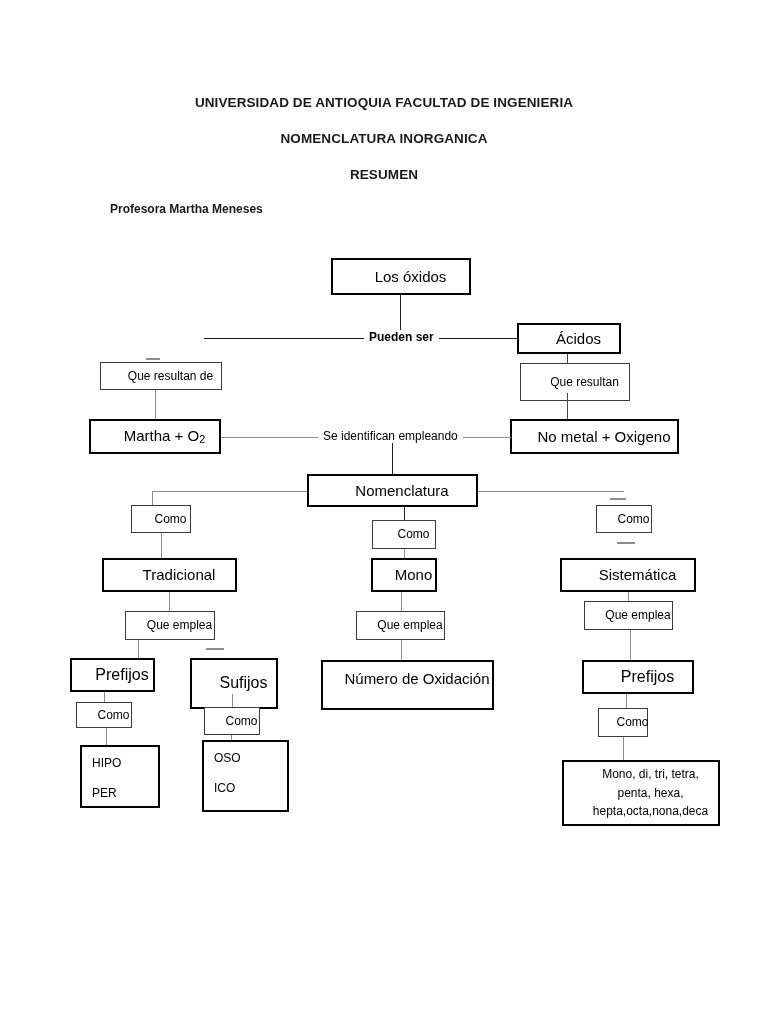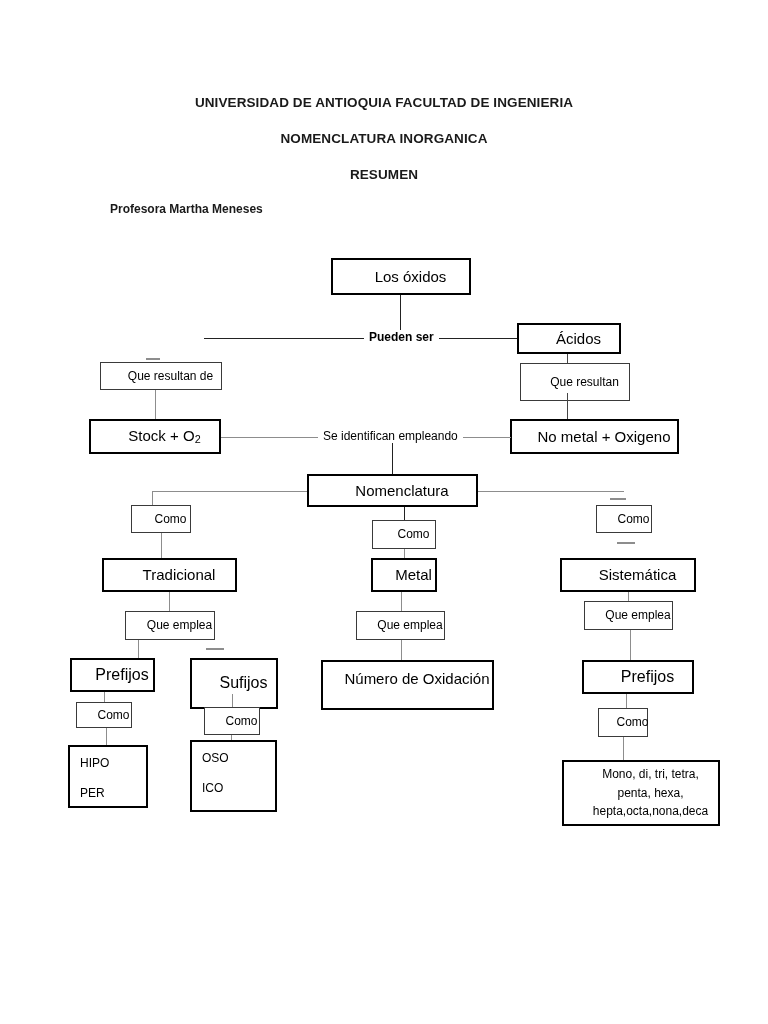--- a/index.html
+++ b/index.html
@@ -64,20 +64,21 @@
   }
   .f15 { font-size: 15px; }
   .f13 { font-size: 16px; }
   .f12 { font-size: 12px; }
 
   
   .stack {
     display: block;
     text-align: left;
     padding: 9px 12px 0 10px;
+    margin-left: 12px;
   }
   .stack span { display: block; }
   .stack span.gap { margin-top: 16px; }
 
   
   .vline {
     position: absolute;
     width: 1.4px;
     background: #444;
   }
@@ -132,21 +133,21 @@
 
   <div class="vline" style="left:567px; top:354px; height:9px;"></div>
   <div class="box thin f12" style="left:520px; top:363px; width:110px; height:38px;">
     <span>Que resultan</span>
   </div>
   <div class="vline" style="left:567px; top:393px; height:26px;"></div>
 
   <div class="vline faint" style="left:155px; top:390px; height:29px;"></div>
 
   <div class="box thick f15" style="left:89px; top:419px; width:132px; height:35px;">
-    <span><span>Stock + O</span><sub>2</sub></span>
+    <span><span>Martha + O</span><sub>2</sub></span>
   </div>
   <div class="box thick f15" style="left:510px; top:419px; width:169px; height:35px;">
     <span>No metal + Oxigeno</span>
   </div>
 
   <div class="hline faint" style="left:221px; top:437px; width:290px;"></div>
   <div class="conn-label" style="left:318px; top:429px;">Se identifican empleando</div>
 
   <div class="vline dark" style="left:392px; top:443px; height:31px;"></div>
 
@@ -173,21 +174,21 @@
   <div class="hline faint" style="left:610px; top:498px; width:16px; height:2px;"></div>
   <div class="box thin f12" style="left:596px; top:505px; width:56px; height:28px;">
     <span>Como</span>
   </div>
   <div class="hline faint" style="left:617px; top:542px; width:18px; height:2px;"></div>
 
   <div class="box thick f15" style="left:102px; top:558px; width:135px; height:34px;">
     <span>Tradicional</span>
   </div>
   <div class="box thick f15" style="left:371px; top:558px; width:66px; height:34px;">
-    <span>Metal</span>
+    <span>Mono</span>
   </div>
   <div class="box thick f15" style="left:560px; top:558px; width:136px; height:34px;">
     <span>Sistemática</span>
   </div>
 
   <div class="vline faint" style="left:169px; top:592px; height:19px;"></div>
   <div class="vline faint" style="left:401px; top:592px; height:19px;"></div>
   <div class="vline faint" style="left:628px; top:592px; height:19px;"></div>
 
   <div class="box thin f12" style="left:125px; top:611px; width:90px; height:29px;">

